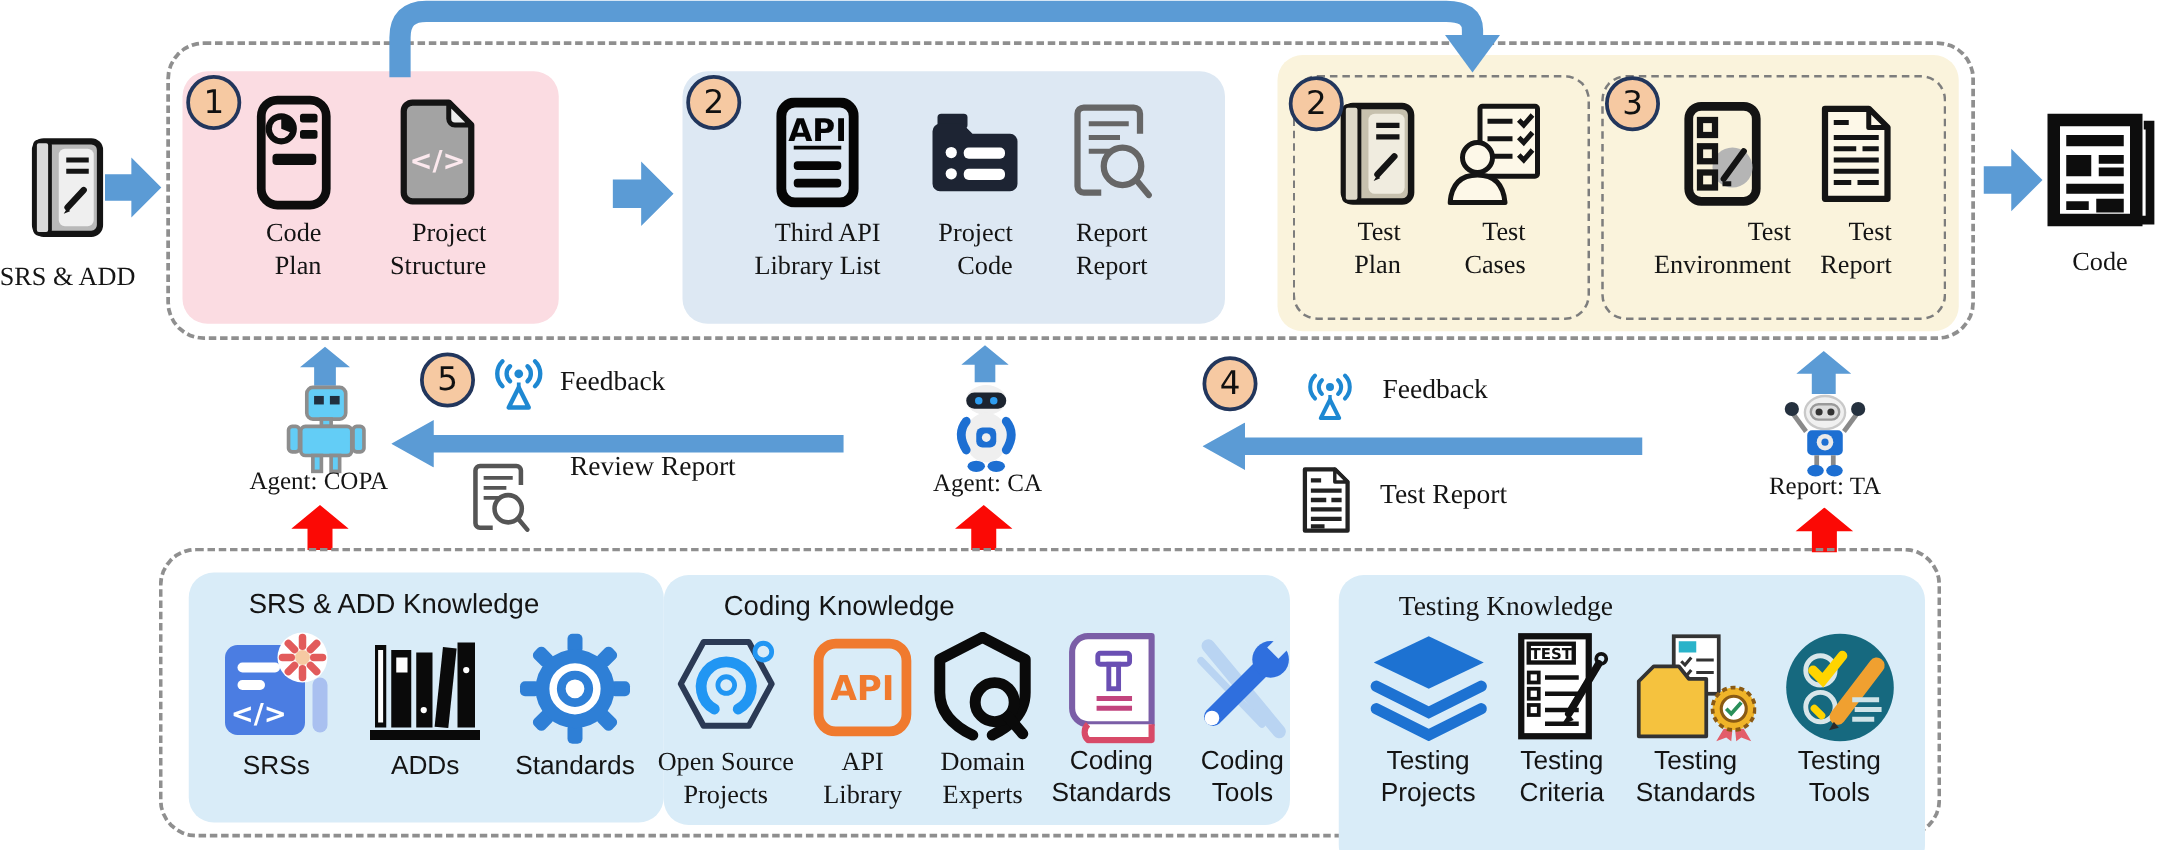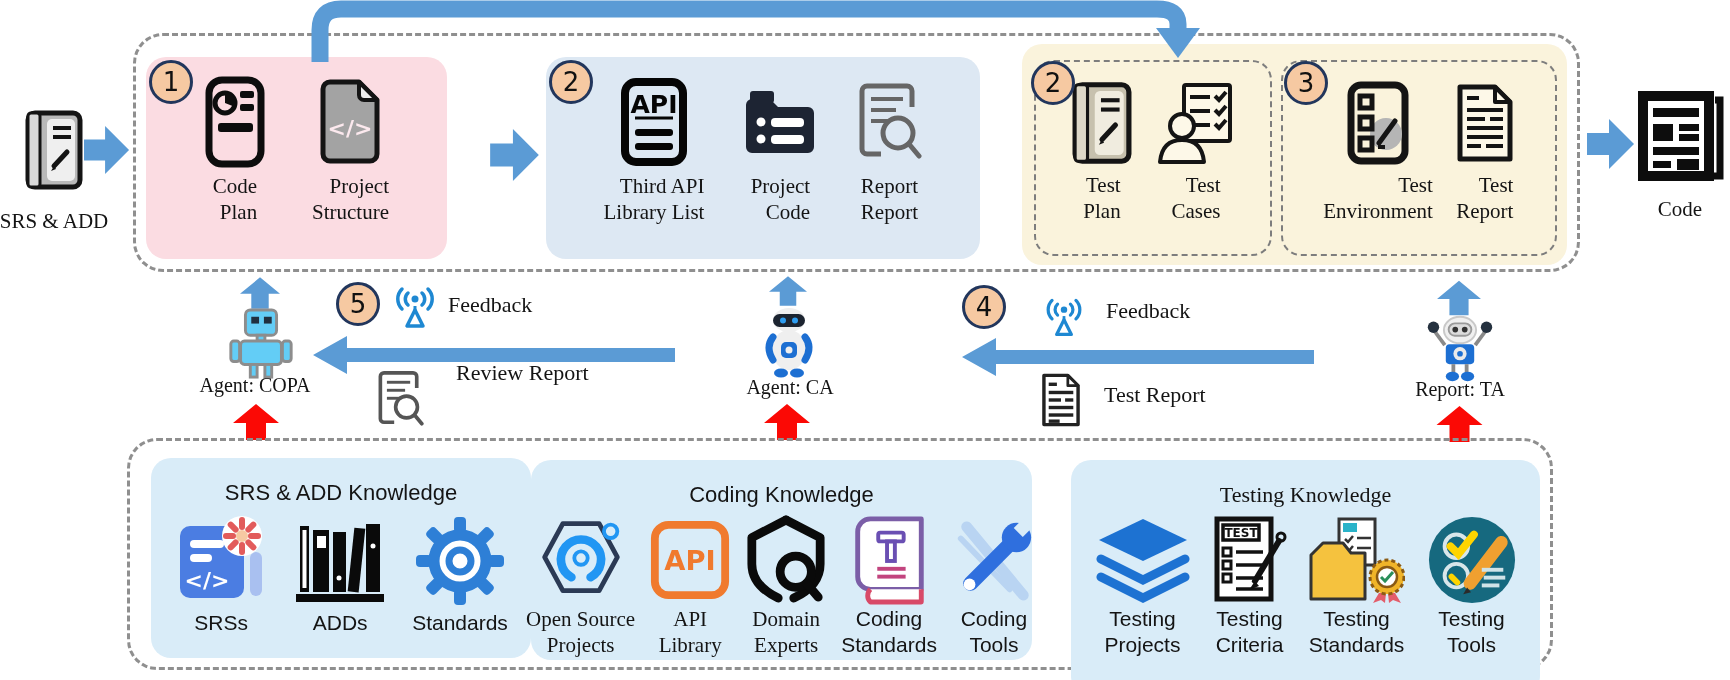--- a/index.html
+++ b/index.html
@@ -16,21 +16,21 @@
   .flexrow{display:flex;justify-content:center;align-items:flex-start;}
   .item{display:flex;flex-direction:column;align-items:center;}
   .icn{display:flex;align-items:center;justify-content:center;}
   .lbl{font-size:21px;line-height:26px;text-align:right;white-space:nowrap;}
   .sans{font-family:"Liberation Sans",sans-serif;}
   .badge{width:44px;height:44px;border-radius:50%;background:#f6c9a2;border:3px solid #22365c;
          box-sizing:border-box;display:flex;align-items:center;justify-content:center;
          font-family:"DejaVu Sans",sans-serif;font-size:26px;color:#111;z-index:5;}
   .agent-label{font-size:20px;text-align:center;white-space:nowrap;}
   .mid-label{font-size:22px;white-space:nowrap;}
-  .ktitle{font-size:22px;text-align:center;margin-top:22px;}
+  .ktitle{font-size:22px;margin-top:12px;padding-left:48px;}
   .klbl{font-size:21px;line-height:26px;text-align:center;white-space:nowrap;}
   svg{display:block;}
 </style>
 </head>
 <body>
 
 <div class="stage">
 
   <div class="abs item" style="left:2px;top:108px;width:104px;">
     <span class="icn" style="height:84px;">

